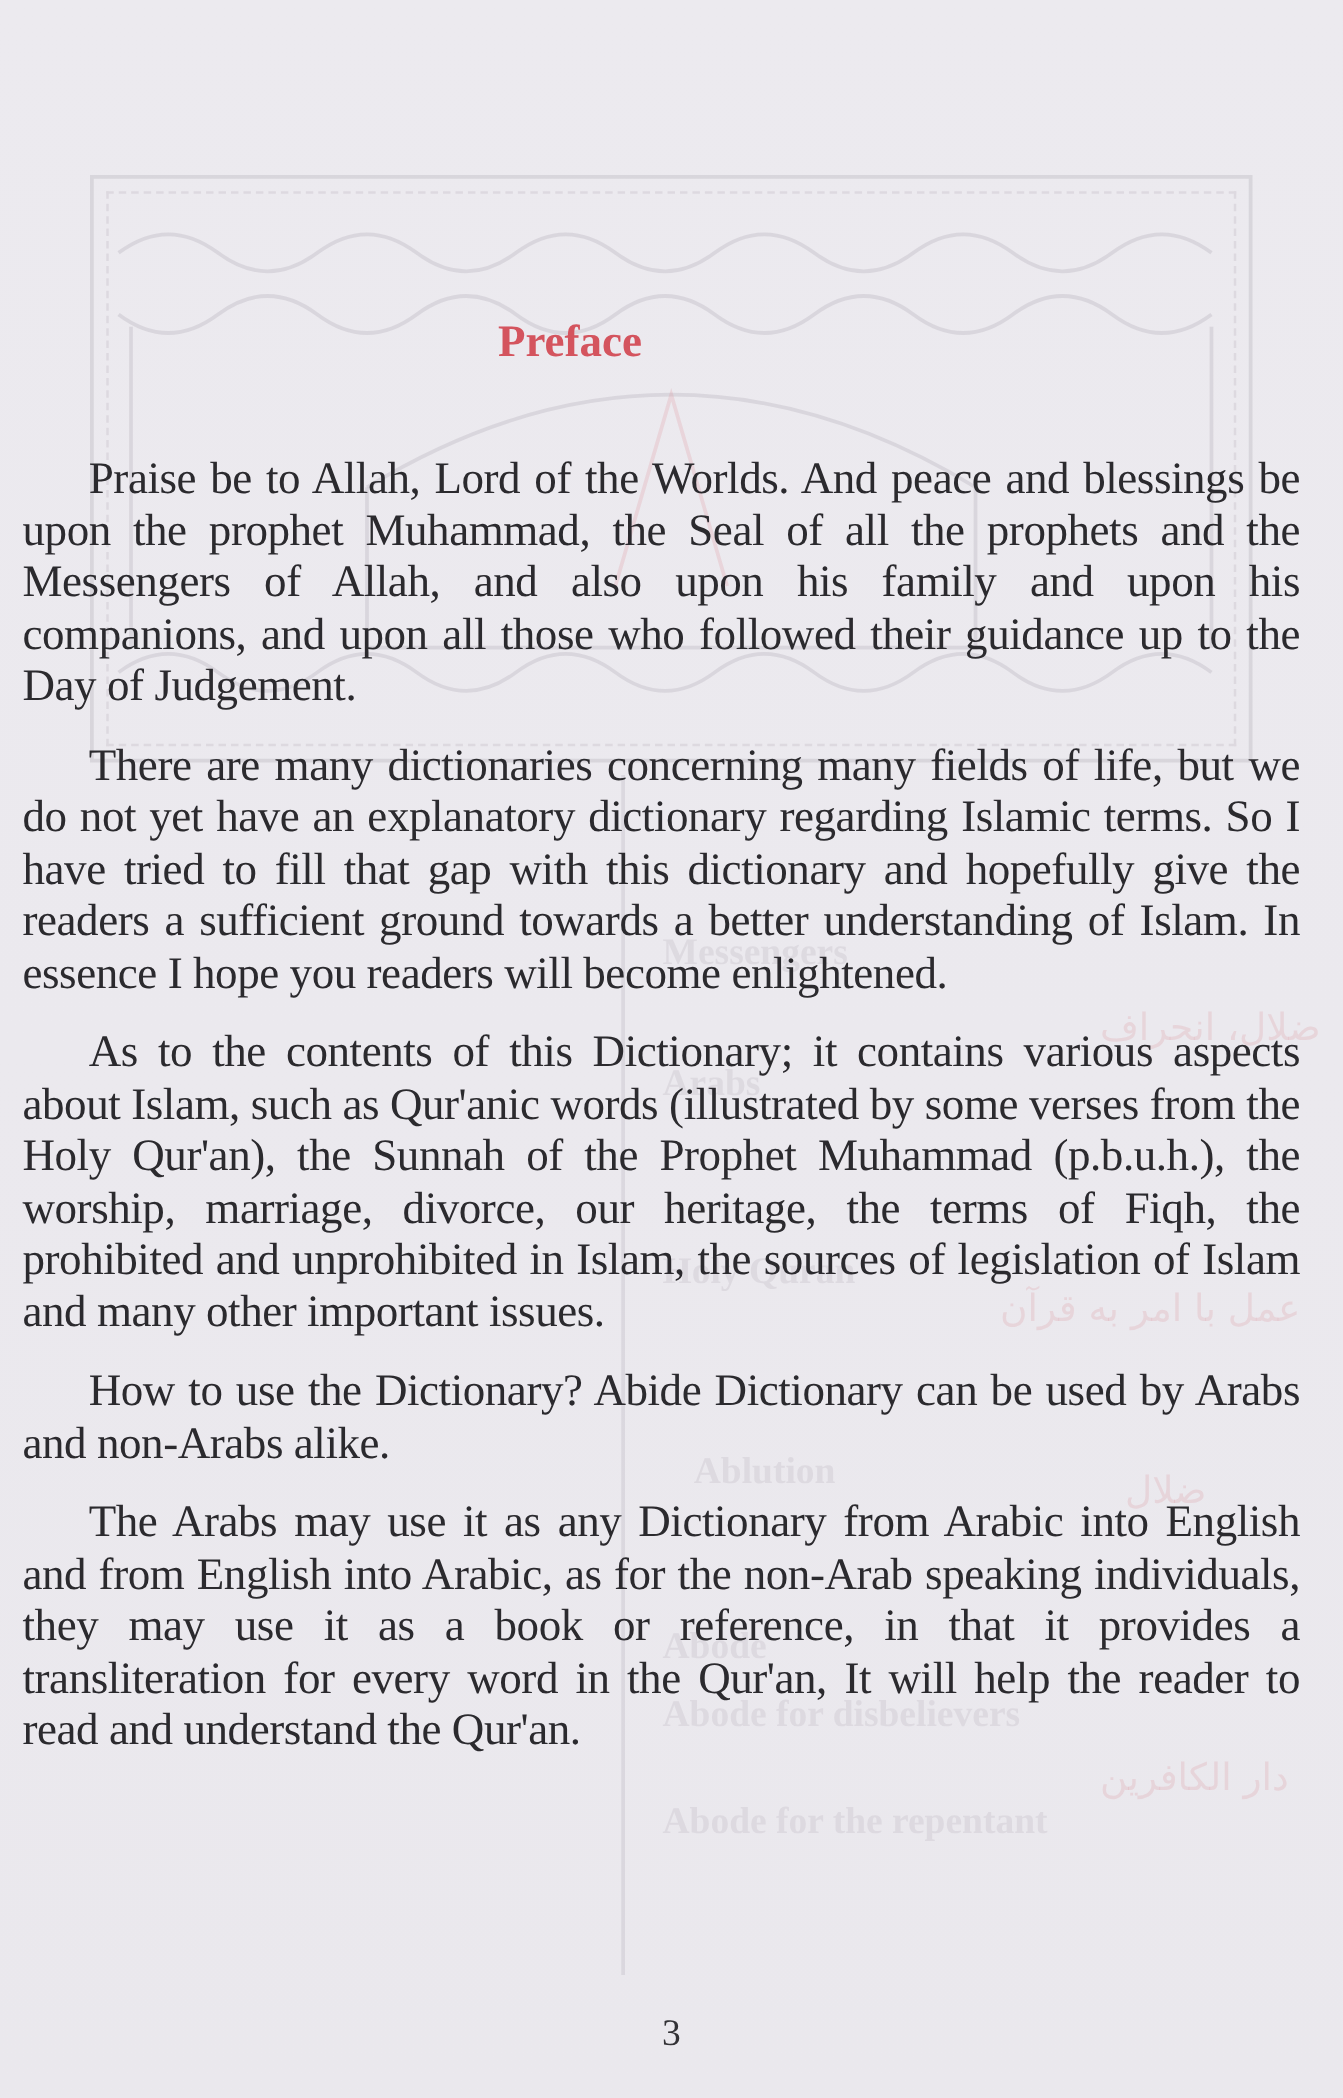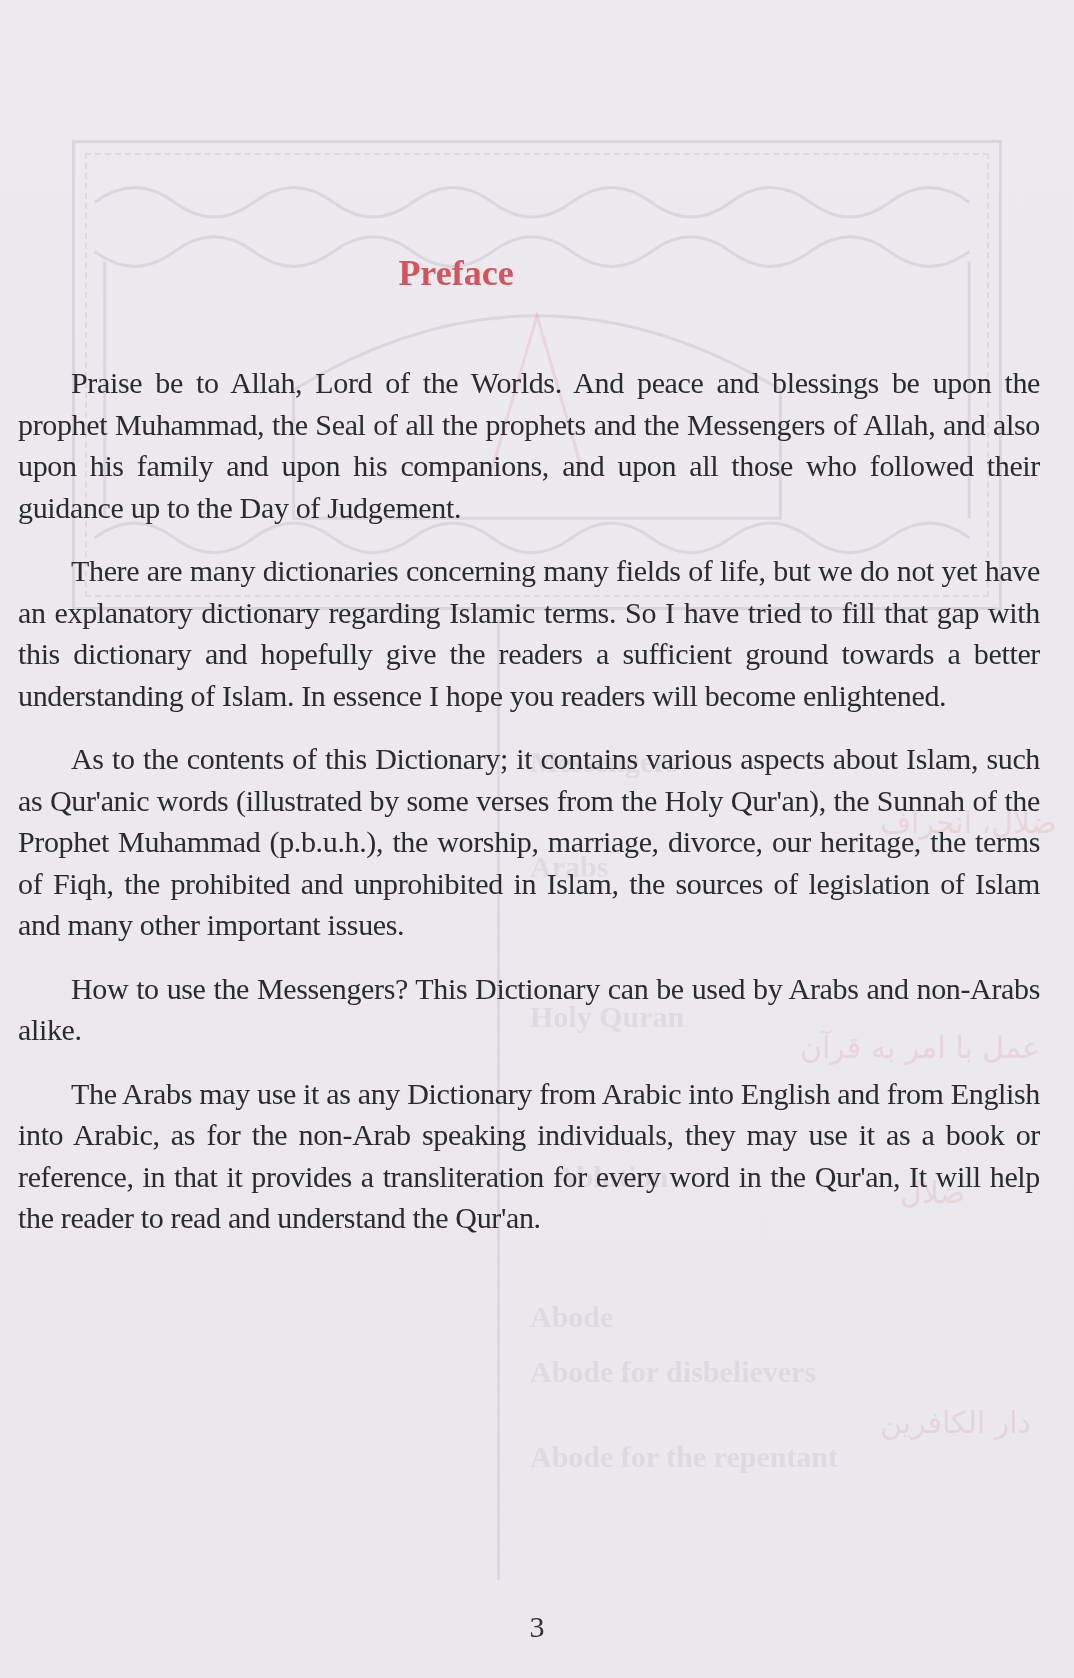--- a/index.html
+++ b/index.html
@@ -72,21 +72,21 @@
       font-size: 36px;
       margin: 0;
     }
     .body-text {
       position: absolute;
       left: 18px;
       width: 1022px;
       top: 362px;
       color: #2b2a2e;
       font-family: "Liberation Serif", serif;
-      font-size: 30px;
+      font-size: 36px;
       line-height: 41.5px;
     }
     .body-text p {
       margin: 0 0 22px 0;
       text-align: justify;
       text-indent: 53px;
       letter-spacing: -0.35px;
     }
     .page-number {
       position: absolute;
@@ -133,18 +133,18 @@
   <span class="watermark-arabic" style="left:800px;top:1030px;">عمل با امر به قرآن</span>
   <span class="watermark-arabic" style="left:900px;top:1175px;">ضلال</span>
   <span class="watermark-arabic" style="left:880px;top:1405px;">دار الكافرين</span>
 
   <h1 class="title">Preface</h1>
 
   <div class="body-text">
     <p>Praise be to Allah, Lord of the Worlds. And peace and blessings be upon the prophet Muhammad, the Seal of all the prophets and the Messengers of Allah, and also upon his family and upon his companions, and upon all those who followed their guidance up to the Day of Judgement.</p>
     <p>There are many dictionaries concerning many fields of life, but we do not yet have an explanatory dictionary regarding Islamic terms. So I have tried to fill that gap with this dictionary and hopefully give the readers a sufficient ground towards a better understanding of Islam. In essence I hope you readers will become enlightened.</p>
     <p>As to the contents of this Dictionary; it contains various aspects about Islam, such as Qur'anic words (illustrated by some verses from the Holy Qur'an), the Sunnah of the Prophet Muhammad (p.b.u.h.), the worship, marriage, divorce, our heritage, the terms of Fiqh, the prohibited and unprohibited in Islam, the sources of legislation of Islam and many other important issues.</p>
-    <p>How to use the Messengers? This Dictionary can be used by Arabs and non-Arabs alike.</p>
+    <p>How to use the Dictionary? Abide Dictionary can be used by Arabs and non-Arabs alike.</p>
     <p>The Arabs may use it as any Dictionary from Arabic into English and from English into Arabic, as for the non-Arab speaking individuals, they may use it as a book or reference, in that it provides a transliteration for every word in the Qur'an, It will help the reader to read and understand the Qur'an.</p>
   </div>
 
   <div class="page-number">3</div>
 </div>
 
 </body></html>

